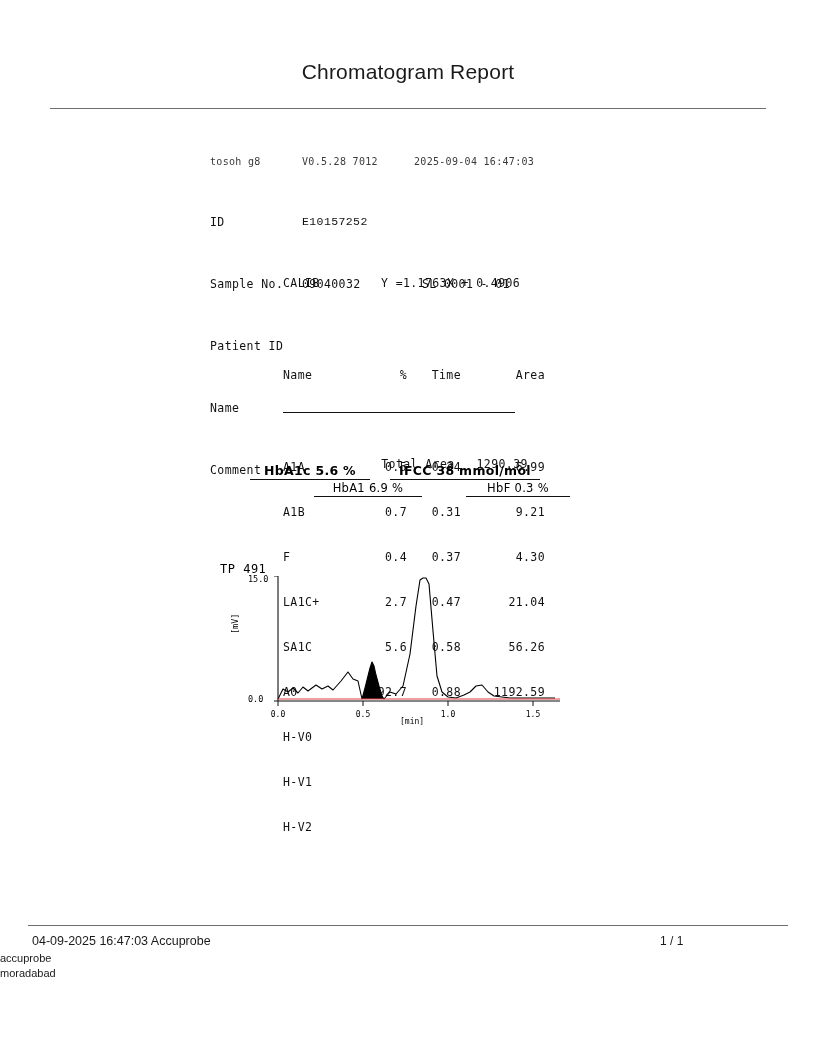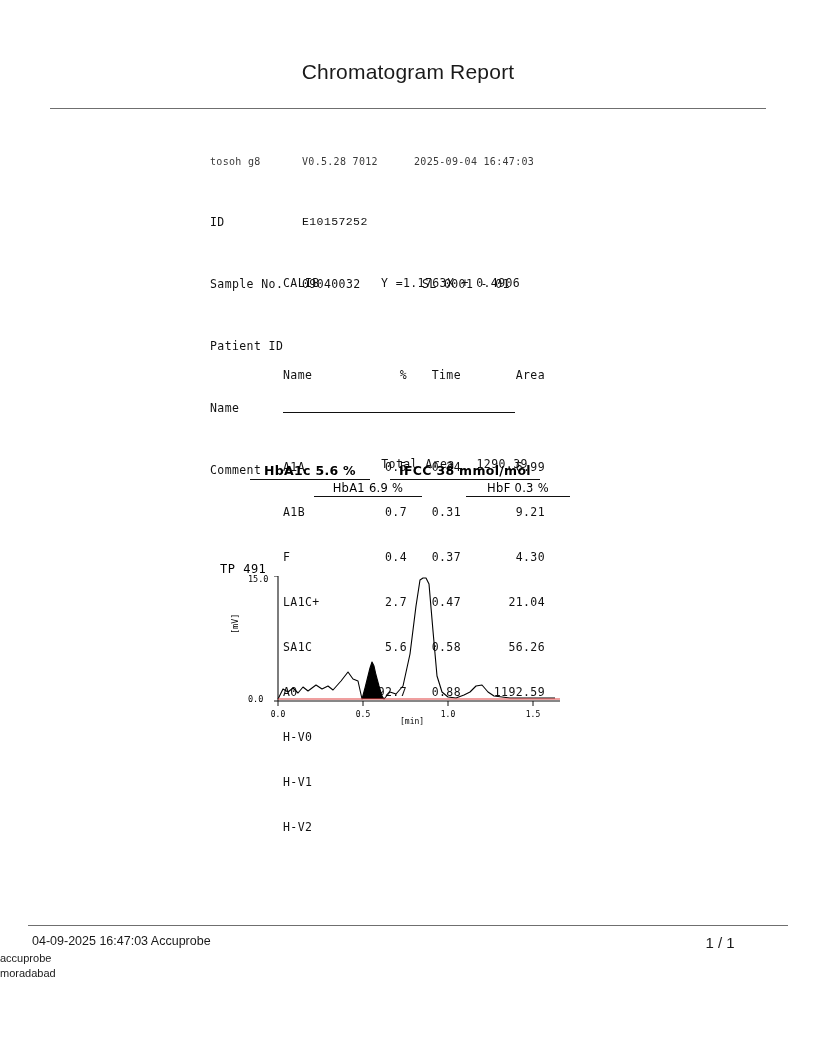--- a/index.html
+++ b/index.html
@@ -52,22 +52,22 @@
     top: 934px;
     left: 32px;
     font-size: 12.5px;
     color: #1a1a1a;
   }
   .footer-right {
     position: absolute;
     top: 934px;
     left: 660px;
     width: 120px;
-    text-align: center;
-    font-size: 15px;
+    text-align: left;
+    font-size: 12px;
     color: #1a1a1a;
   }
   .footer-center {
     position: absolute;
     top: 951px;
     left: 0;
     width: 816px;
     text-align: left;
     font-size: 11px;
     line-height: 15px;

